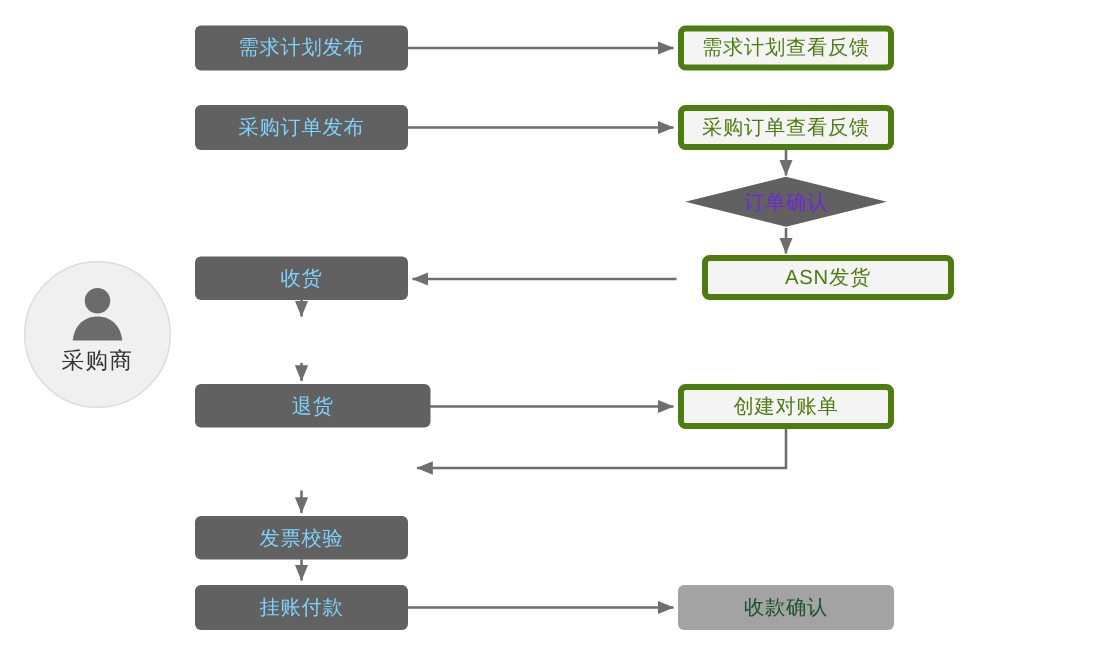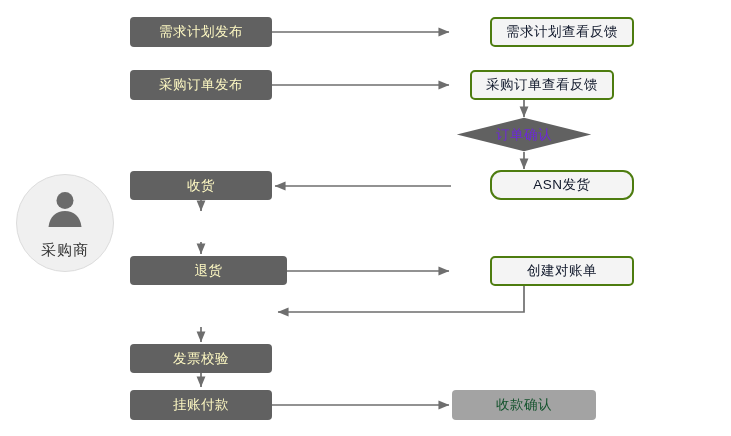--- a/index.html
+++ b/index.html
@@ -30,34 +30,33 @@
     display: flex;
     align-items: center;
     justify-content: center;
     font-size: 13.5px;
     letter-spacing: 0.5px;
     white-space: nowrap;
     z-index: 3;
   }
   .node-dark {
     background: #616161;
-    color: #fef9c3;
+    color: #7dd3fc;
     border-radius: 4px;
   }
   .node-mid {
     background: #a3a3a3;
     color: #14532d;
     border-radius: 4px;
   }
   .node-light {
     background: #f4f4f4;
-    color: #0f172a;
-    border: 2px solid #4d7c0f;
+    color: #4d7c0f;
+    border: 4px solid #4d7c0f;
     border-radius: 5px;
-    margin-left: 38px;
   }
   .diamond-wrap {
     position: absolute;
     z-index: 3;
     display: flex;
     align-items: center;
     justify-content: center;
   }
   .diamond-wrap svg {
     position: absolute;
@@ -92,21 +91,21 @@
     width: 54px;
     height: 44px;
     display: flex;
     align-items: center;
     justify-content: center;
   }
   .actor-label {
     font-size: 15px;
     color: #333333;
     letter-spacing: 1px;
-    margin-top: 10px;
+    margin-top: 0;
   }
 </style>
 </head>
 <body>
 
 <div id="canvas">
 
   <svg class="svg-layer" viewBox="0 0 731 436" xmlns="http://www.w3.org/2000/svg">
     <defs>
       <marker id="arrowhead" markerWidth="7" markerHeight="7" refX="6.2" refY="3" orient="auto" markerUnits="strokeWidth">
@@ -157,32 +156,32 @@
   </div>
 
   <div class="node node-light" style="left:452px; top:17px; width:144px; height:30px;">
     <span>需求计划查看反馈</span>
   </div>
 
   <div class="node node-dark" style="left:130px; top:70px; width:142px; height:30px;">
     <span>采购订单发布</span>
   </div>
 
-  <div class="node node-light" style="left:432px; top:70px; width:144px; height:30px;">
+  <div class="node node-light" style="left:452px; top:70px; width:144px; height:30px;">
     <span>采购订单查看反馈</span>
   </div>
 
   <div class="diamond-wrap diamond-dark" style="left:456px; top:117px; width:136px; height:35px;">
     <svg width="136" height="35" viewBox="0 0 136 35" xmlns="http://www.w3.org/2000/svg">
       <polygon points="68,0.8 135.2,17.5 68,34.2 0.8,17.5" fill="#616161"></polygon>
     </svg>
     <span class="diamond-label">订单确认</span>
   </div>
 
-  <div class="node node-light" style="left:452px; top:170px; width:144px; height:30px;border-radius:11px;">
+  <div class="node node-light" style="left:468px; top:170px; width:168px; height:30px;">
     <span>ASN发货</span>
   </div>
 
   <div class="node node-dark" style="left:130px; top:171px; width:142px; height:29px;">
     <span>收货</span>
   </div>
 
 
   <div class="node node-dark" style="left:130px; top:256px; width:157px; height:29px;text-align:center;">
     <span>退货</span>

